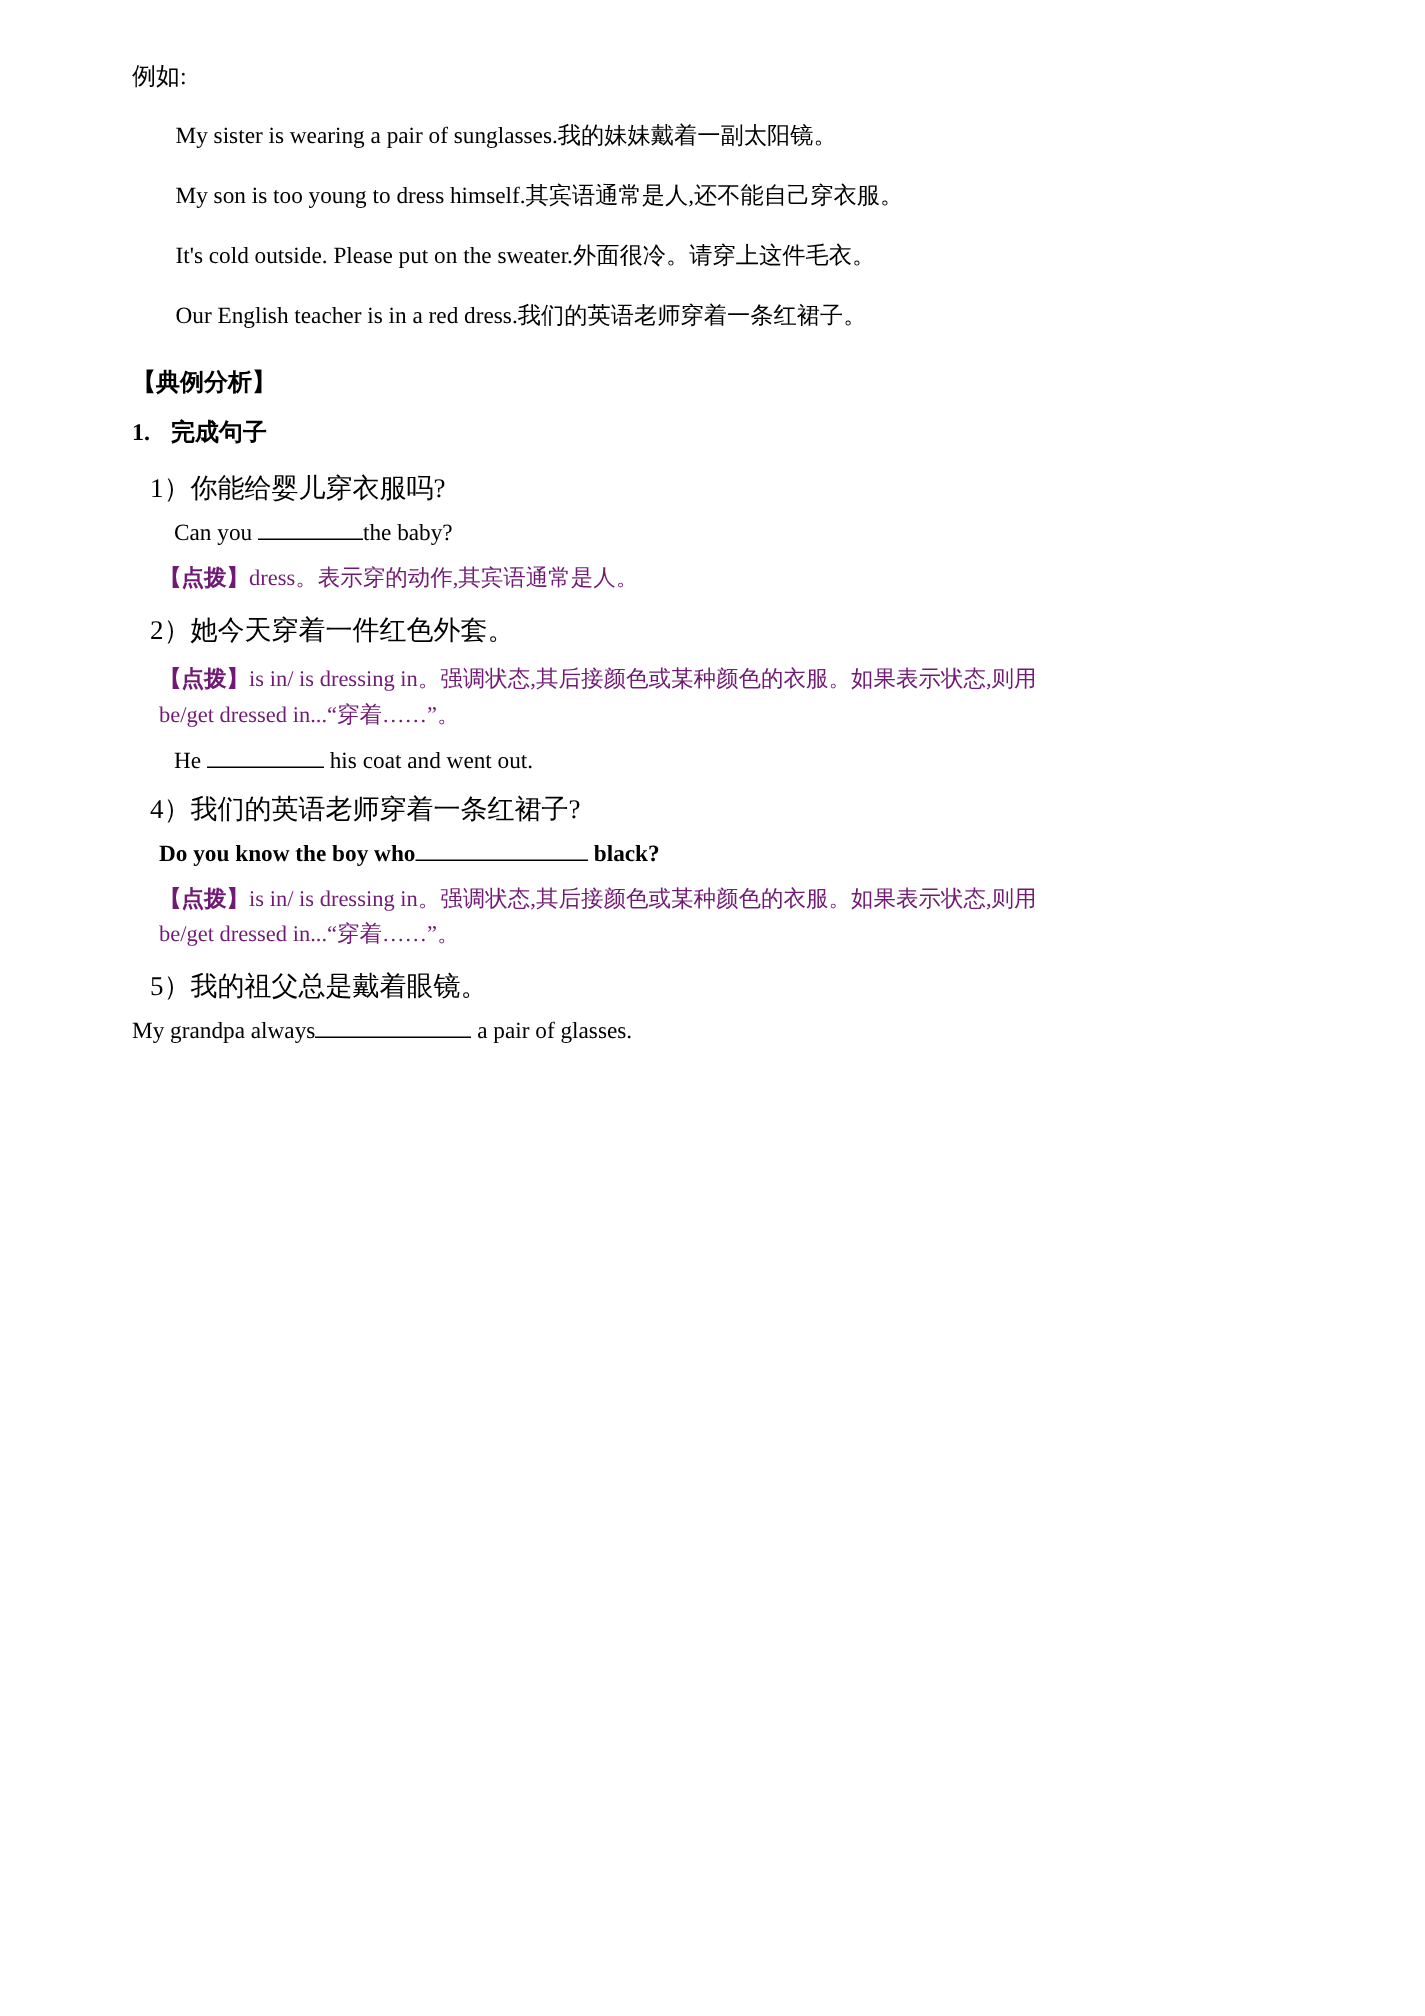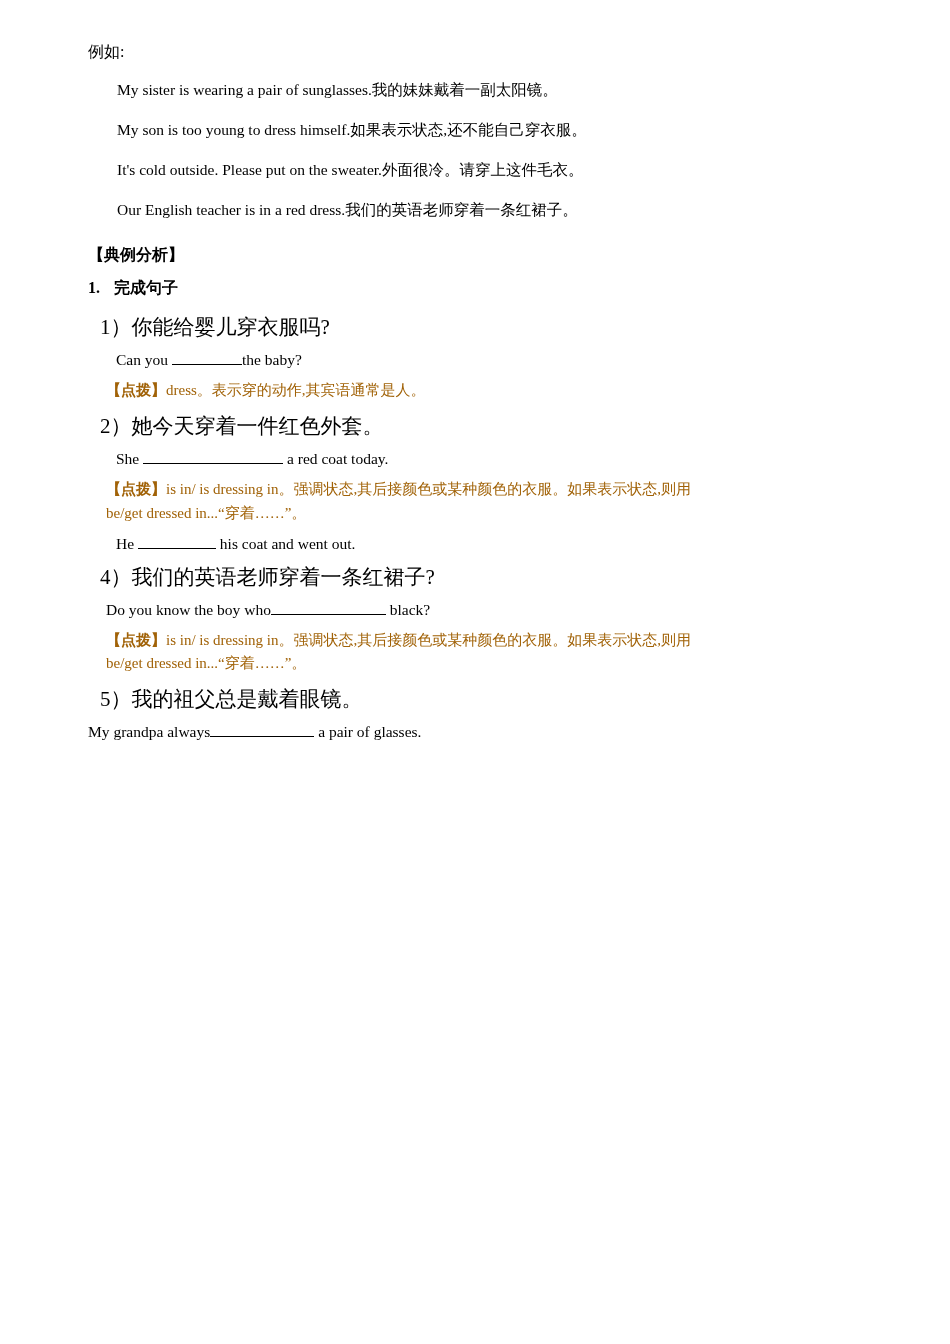--- a/index.html
+++ b/index.html
@@ -45,34 +45,35 @@
   .q-head {
     font-weight: bold;
     font-size: 16px;
     margin: 0 0 14px 0;
   }
   .q-head .num {
     display: inline-block;
     width: 26px;
   }
   .q-stem {
-    font-size: 21px;
+    font-size: 18px;
     margin: 0 0 10px 0;
     padding-left: 12px;
   }
   .q-answer {
     font-size: 15.5px;
     margin: 0 0 10px 0;
     padding-left: 28px;
   }
   .q-answer.tight {
     padding-left: 18px;
+    font-weight: bold;
   }
   .tip {
-    color: #a16207;
+    color: #701a75;
     font-size: 15px;
     margin: 0 0 10px 0;
     padding-left: 18px;
     line-height: 1.55;
   }
   .tip .label {
     font-weight: bold;
   }
   .blank-sm {
     display: inline-block;
@@ -111,21 +112,21 @@
   }
 </style>
 </head>
 <body>
 
 <div class="page">
 
   <div class="line intro">例如:</div>
 
   <div class="example">My sister is wearing a pair of sunglasses.我的妹妹戴着一副太阳镜。</div>
-  <div class="example">My son is too young to dress himself.如果表示状态,还不能自己穿衣服。</div>
+  <div class="example">My son is too young to dress himself.其宾语通常是人,还不能自己穿衣服。</div>
   <div class="example">It's cold outside. Please put on the sweater.外面很冷。请穿上这件毛衣。</div>
   <div class="example">Our English teacher is in a red dress.我们的英语老师穿着一条红裙子。</div>
 
   <div class="section-head">【典例分析】</div>
 
   <div class="q-head">
     <span class="num">1.</span><span>完成句子</span>
   </div>
 
   <div class="q-stem">
@@ -134,25 +135,20 @@
   <div class="q-answer">
     <span>Can you</span>
     <span class="blank-sm"></span><span>the baby?</span>
   </div>
   <div class="tip">
     <span class="label">【点拨】</span><span>dress。表示穿的动作,其宾语通常是人。</span>
   </div>
 
   <div class="q-stem">
     <span>2）</span><span>她今天穿着一件红色外套。</span>
-  </div>
-  <div class="q-answer">
-    <span>She</span>
-    <span class="blank-lg"></span>
-    <span>a red coat today.</span>
   </div>
   <div class="tip">
     <span class="label">【点拨】</span><span>is in/ is dressing in。强调状态,其后接颜色或某种颜色的衣服。如果表示状态,则用 be/get dressed in...“穿着……”。</span>
   </div>
 
   <div class="q-answer">
     <span>He</span>
     <span class="blank-md"></span>
     <span>his coat and went out.</span>
   </div>

